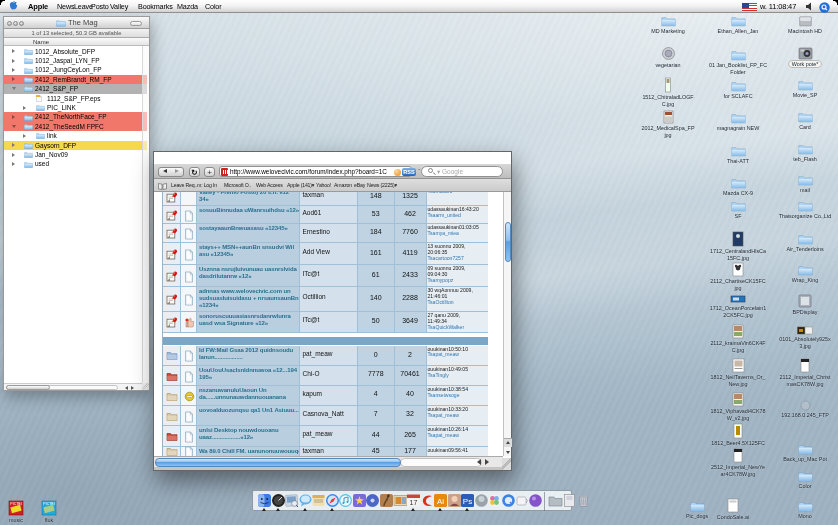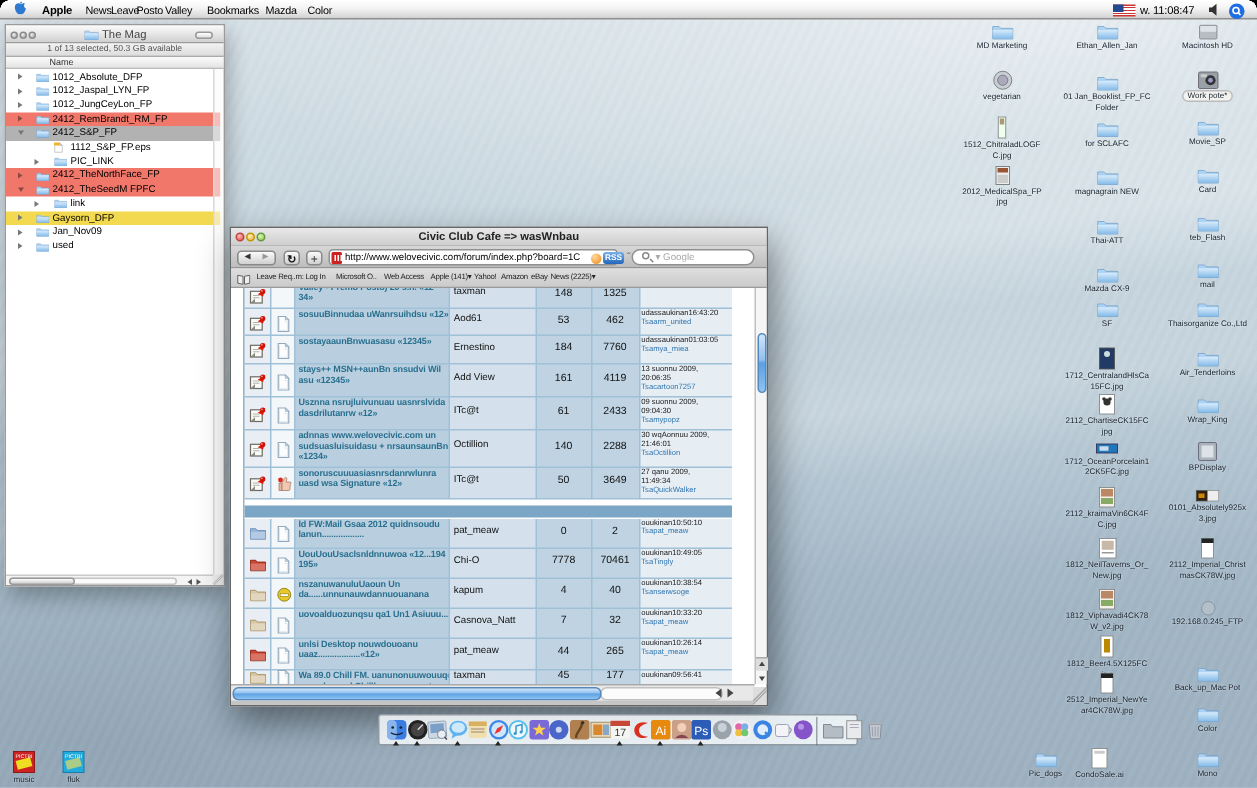--- a/index.html
+++ b/index.html
@@ -62,21 +62,21 @@
 #sfoot{position:absolute;left:0;bottom:0;right:0;height:3px;background:#c5c5c5}
 .aquathumb{background:linear-gradient(180deg,#cfe5fa 0%,#8fc0ee 45%,#5d9fe2 50%,#8cc4f2 100%);border:1px solid #5588bb;border-radius:4px}
 
 .cell{position:absolute;overflow:hidden}
 .subjtxt{font-size:6px;line-height:7px;color:#29708f;padding:1px 2px;font-weight:bold;letter-spacing:-0.1px}
 .authtxt{font-size:6.5px;color:#111;padding-top:0px;padding-left:3px}
 .numtxt{font-size:7px;color:#111;text-align:center}
 .lptxt{font-size:5.1px;line-height:5.8px;color:#1a1a1a;padding:1px 1px}
 .lptxt .b{color:#3177b2}
 
-#dock{position:absolute;left:252px;top:476px;width:320px;height:21px;z-index:20;
+#dock{position:absolute;left:252px;top:490px;width:320px;height:21px;z-index:20;
  background:rgba(246,250,252,.85);border:1px solid rgba(130,140,150,.85);border-radius:2px}
 .dk{position:absolute;top:2px;width:15px;height:15px;border-radius:3px}
 .dtri{position:absolute;bottom:-1px;width:0;height:0;border-bottom:3px solid #222;border-left:2.5px solid transparent;border-right:2.5px solid transparent}
 </style></head>
 <body>
 <div id="wall"></div>
 <svg width="0" height="0" style="position:absolute">
 <defs>
 <linearGradient id="fg" x1="0" y1="0" x2="0" y2="1">
         <stop offset="0" stop-color="#bcdcf8"></stop>
@@ -515,26 +515,20 @@
 <div id="fvscroll"></div>
 <div id="fhscroll">
       <span style="position:absolute;left:2px;right:24px;top:0.5px;height:5.5px;background:#fbfbfb;border:1px solid #c4c4c4;border-radius:3px"></span>
       <span id="fhthumb"></span>
 <span style="position:absolute;right:14px;top:1.5px;width:0;height:0;border-right:3.5px solid #555;border-top:2.2px solid transparent;border-bottom:2.2px solid transparent"></span>
 <span style="position:absolute;right:8px;top:1.5px;width:0;height:0;border-left:3.5px solid #555;border-top:2.2px solid transparent;border-bottom:2.2px solid transparent"></span>
 </div>
 <div style="position:absolute;right:0;bottom:0;width:7px;height:7px;background:linear-gradient(135deg,#eee 40%,#bbb 45%,#eee 50%,#bbb 55%,#eee 60%)"></div>
 </div>
 <div class="win" id="safari">
-<div id="stitle">
-<span class="tl" style="left:3px;background:radial-gradient(circle at 35% 30%,#ffc0ba,#ee5042);border:.5px solid #b44"></span>
-<span class="tl" style="left:10px;background:radial-gradient(circle at 35% 30%,#ffeeb8,#f0b040);border:.5px solid #b90"></span>
-<span class="tl" style="left:17px;background:radial-gradient(circle at 35% 30%,#def8b0,#8cc44a);border:.5px solid #694"></span>
-Civic Club Cafe =&gt; wasWnbau
-</div>
 <div id="stoolbar">
 <span style="position:absolute;left:4px;top:2.5px;width:26px;height:10px;border:1px solid #8a8a8a;border-radius:3px;background:linear-gradient(180deg,#fafafa,#d0d0d0)"></span>
 <span style="position:absolute;left:9px;top:5px;width:0;height:0;border-right:4px solid #333;border-top:2.8px solid transparent;border-bottom:2.8px solid transparent"></span>
 <span style="position:absolute;left:21px;top:5px;width:0;height:0;border-left:4px solid #999;border-top:2.8px solid transparent;border-bottom:2.8px solid transparent"></span>
 <span style="position:absolute;left:35px;top:2.5px;width:11px;height:10px;border:1px solid #8a8a8a;border-radius:3px;background:linear-gradient(180deg,#fafafa,#d0d0d0);font-size:7.5px;text-align:center;line-height:10px;color:#111;font-weight:bold">↻</span>
 <span style="position:absolute;left:50px;top:2.5px;width:11px;height:10px;border:1px solid #8a8a8a;border-radius:3px;background:linear-gradient(180deg,#fafafa,#d0d0d0);font-size:8px;text-align:center;line-height:10px;color:#333">+</span>
 <span style="position:absolute;left:65px;top:2px;width:193px;height:11px;border:1px solid #909090;border-radius:3px;background:#fff"></span>
 <span style="position:absolute;left:67px;top:3.5px;width:7px;height:8px;background:#cc2222;border-radius:1px"></span>
       <span style="position:absolute;left:68.5px;top:5.5px;width:1px;height:4px;background:#fff"></span>
       <span style="position:absolute;left:70.5px;top:5.5px;width:1px;height:4px;background:#fff"></span>

